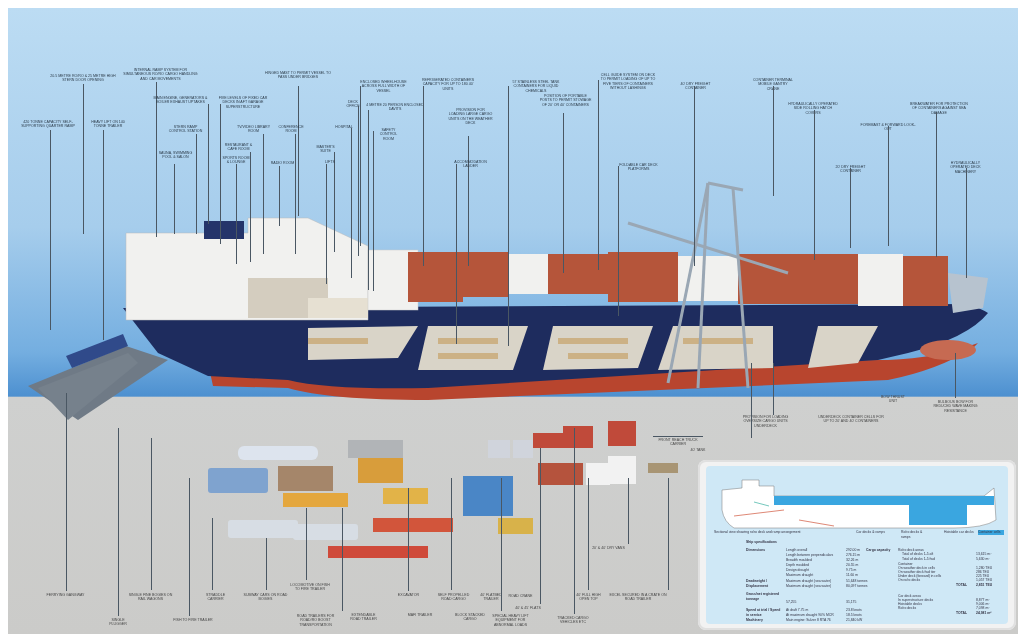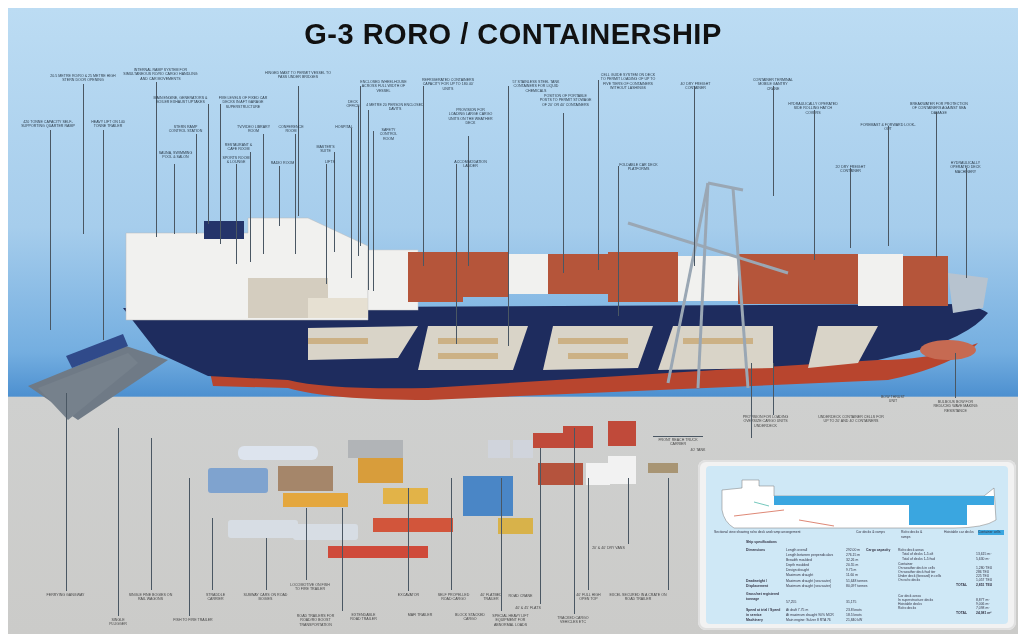--- a/index.html
+++ b/index.html
@@ -17,21 +17,20 @@
     box-shadow:0 0 0 2px #e0e0e0 inset;}
   .specs-inner{position:absolute;left:8px;top:6px;right:8px;bottom:6px;background:#cfe8f6;border-radius:4px;}
   .spec-text{position:absolute;font-size:3.4px;line-height:4.6px;color:#334;white-space:pre-line;}
   .spec-head{font-weight:bold;}
 </style>
 </head>
 <body>
 
 <div class="poster">
 
-  <div class="title">G-3 RORO / CONTAINERSHIP</div>
 
   <svg class="ship" viewBox="0 0 1010 626" xmlns="http://www.w3.org/2000/svg">
 
     <polygon points="20,378 118,338 160,352 70,412" fill="#6f7a86"></polygon>
     <polygon points="58,348 115,326 120,338 64,360" fill="#304a8a"></polygon>
 
     <path d="M200,355 L880,352 Q930,350 970,335 L965,340 Q930,362 880,372 L420,392 Q320,392 280,380 L205,378 Z" fill="#b8452e"></path>
 
     <path d="M115,300 L960,296 Q972,300 980,305 Q960,330 900,345 L870,352 L420,380 Q320,382 280,372 L200,368 L150,345 Z" fill="#1e2c5e"></path>
 

